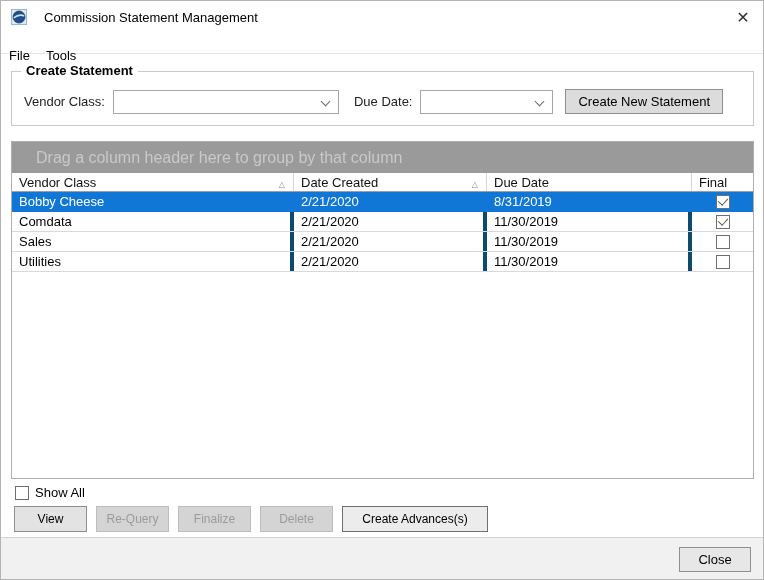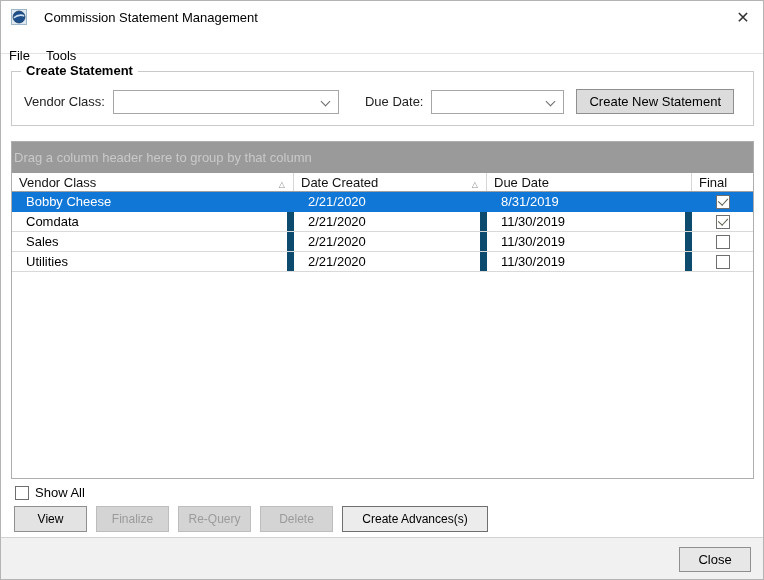--- a/index.html
+++ b/index.html
@@ -81,22 +81,22 @@
   .btn-create-new { margin-left:12px; }
   
   .grid {
     position:absolute; left:10px; top:140px; width:743px; height:338px;
     border:1px solid #aeaeae;
     background:#fff;
   }
   .groupby-bar {
     height:31px; background:#9a9a9a;
     display:flex; align-items:center;
-    color:#c9c9c9; font-size:13px;
-    padding-left:2px;
+    color:#c9c9c9; font-size:16px;
+    padding-left:24px;
   }
   .col-headers {
     height:19px; display:flex;
     border-bottom:1px solid #9f9f9f;
     background:#fff;
   }
   .col-h {
     display:flex; align-items:center;
     padding-left:7px;
     font-size:13px; color:#111;
@@ -109,22 +109,22 @@
     font-size:8px; color:#8d8d8d; line-height:1;
   }
   .c0 { width:282px; } .c1 { width:193px; } .c2 { width:205px; } .c3 { width:61px; }
   .grid-row {
     height:20px; display:flex;
     border-bottom:1px solid #d9d9d9;
     background:#fff;
   }
   .cell {
     display:flex; align-items:center;
-    padding-left:14px; font-size:13px;
-    border-right:7px solid #0c4a6e;
+    padding-left:7px; font-size:13px;
+    border-right:4px solid #0c4a6e;
     overflow:hidden; white-space:nowrap;
   }
   .cell:last-child { border-right:none; }
   .cell-final { justify-content:center; padding-left:0; }
   .grid-row.selected { background:#1177d7; border-bottom-color:#1177d7; }
   .grid-row.selected .cell { color:#fff; border-right-color:#1177d7; }
   .checkbox {
     width:14px; height:14px;
     background:#fff; border:1px solid #6e6e6e;
     position:relative; flex:0 0 auto;
@@ -194,21 +194,21 @@
   </div>
 
   <div class="groupbox">
     <span class="groupbox-label">Create Statement</span>
     <div class="groupbox-row">
       <span class="field-label">Vendor Class:</span>
       <div class="combo combo-vendor">
         <span></span>
         <span class="chev"></span>
       </div>
-      <span class="field-label" style="margin-left:26px;">Due Date:</span>
+      <span class="field-label" style="margin-left:15px;">Due Date:</span>
       <div class="combo combo-due">
         <span></span>
         <span class="chev"></span>
       </div>
       <button class="btn btn-create-new">Create New Statement</button>
     </div>
   </div>
 
   <div class="grid" style="display:flex;flex-direction:column;">
     <div class="groupby-bar">Drag a column header here to group by that column</div>
@@ -269,22 +269,22 @@
     <div class="grid-empty"></div>
   </div>
 
   <div class="showall">
     <span class="checkbox"></span>
     <span>Show All</span>
   </div>
 
   <div class="action-row">
     <button class="action-btn">View</button>
+    <button class="action-btn disabled">Re-Query</button>
     <button class="action-btn disabled">Finalize</button>
-    <button class="action-btn disabled">Re-Query</button>
     <button class="action-btn disabled">Delete</button>
     <button class="action-btn wide">Create Advances(s)</button>
   </div>
 
   <div class="footer">
     <button class="btn-close">Close</button>
   </div>
 
 </div>
 

